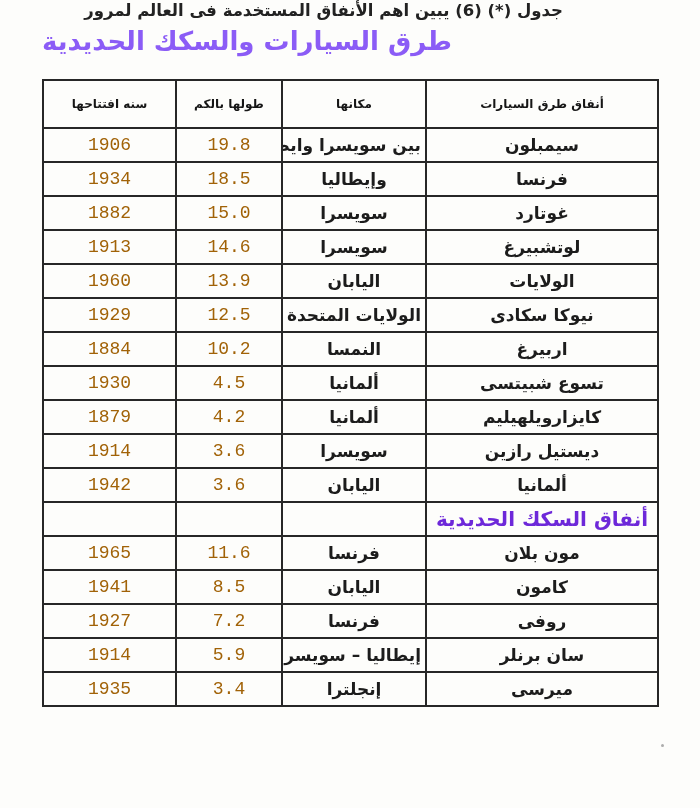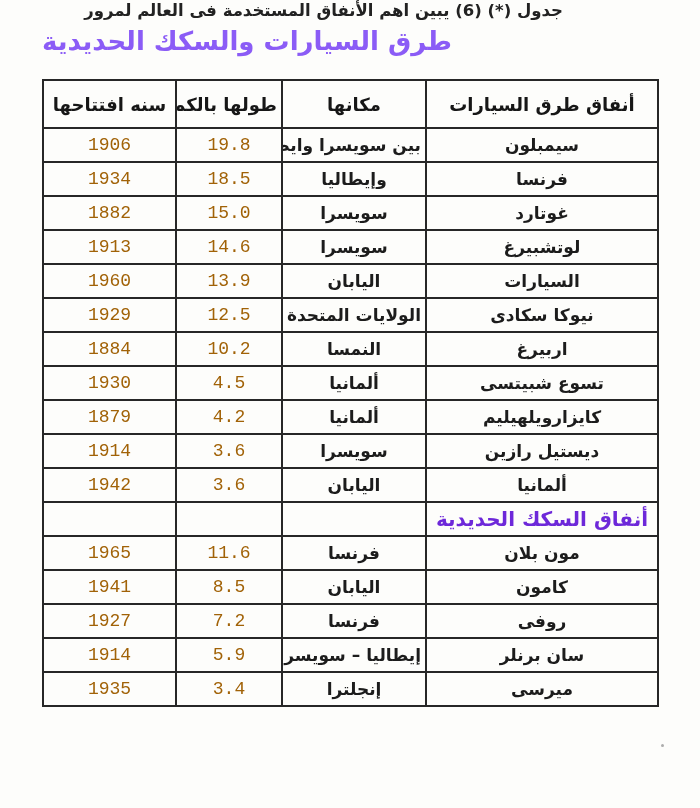--- a/index.html
+++ b/index.html
@@ -51,21 +51,21 @@
     border: 2px solid #272727;
     text-align: center;
     vertical-align: middle;
     padding: 0 4px;
     overflow: hidden;
     white-space: nowrap;
   }
   table.tunnels thead tr { height: 48px; }
   table.tunnels tbody tr { height: 34px; }
   th.col-head {
-    font-size: 18px;
+    font-size: 12px;
     font-weight: 700;
     color: #161616;
   }
   td.ar {
     font-size: 17px;
     font-weight: 700;
     color: #1c1c1c;
   }
   td.num {
     font-family: Liberation Mono, monospace;
@@ -141,21 +141,21 @@
         <td class="num">15.0</td>
         <td class="num">1882</td>
       </tr>
       <tr>
         <td class="ar">لوتشبيرغ</td>
         <td class="ar">سويسرا</td>
         <td class="num">14.6</td>
         <td class="num">1913</td>
       </tr>
       <tr>
-        <td class="ar">السيارات</td>
+        <td class="ar">الولايات</td>
         <td class="ar">اليابان</td>
         <td class="num">13.9</td>
         <td class="num">1960</td>
       </tr>
       <tr>
         <td class="ar">نيوكا سكادى</td>
         <td class="ar">الولايات المتحدة</td>
         <td class="num">12.5</td>
         <td class="num">1929</td>
       </tr>

